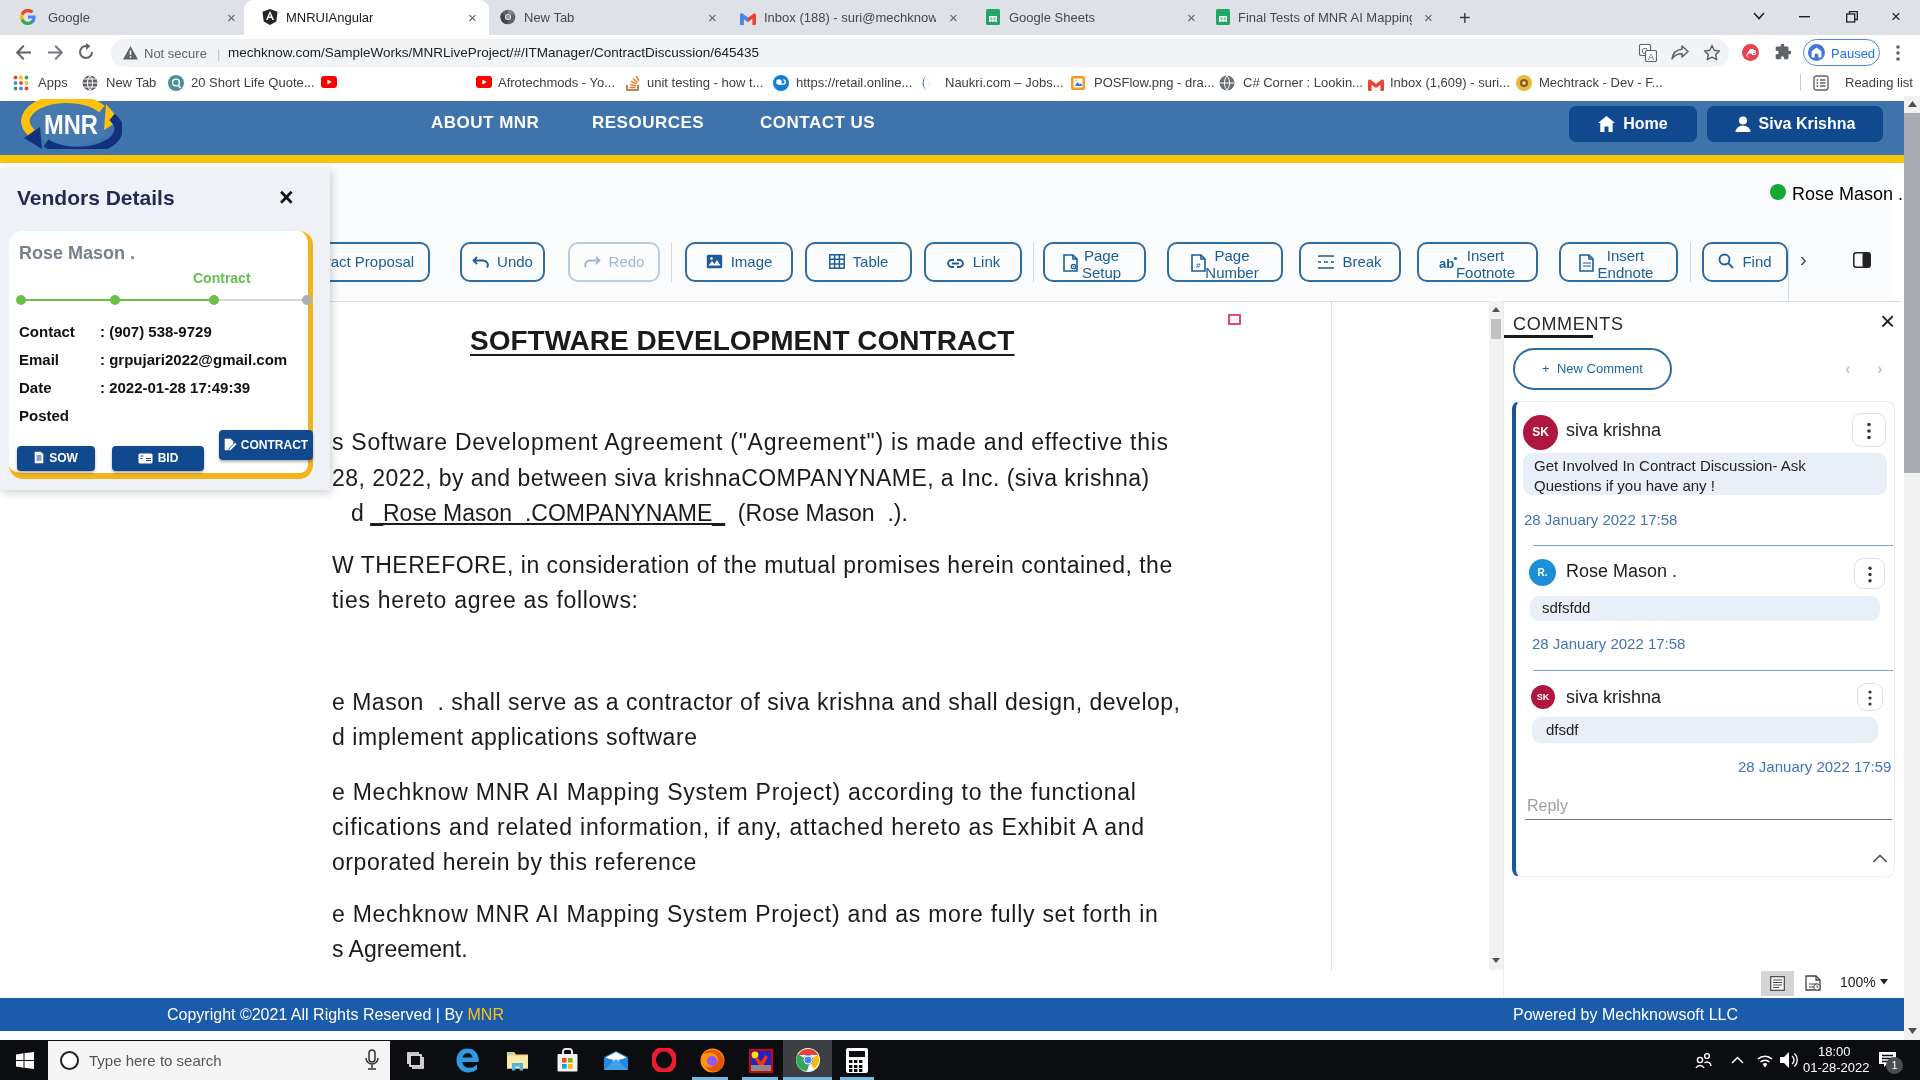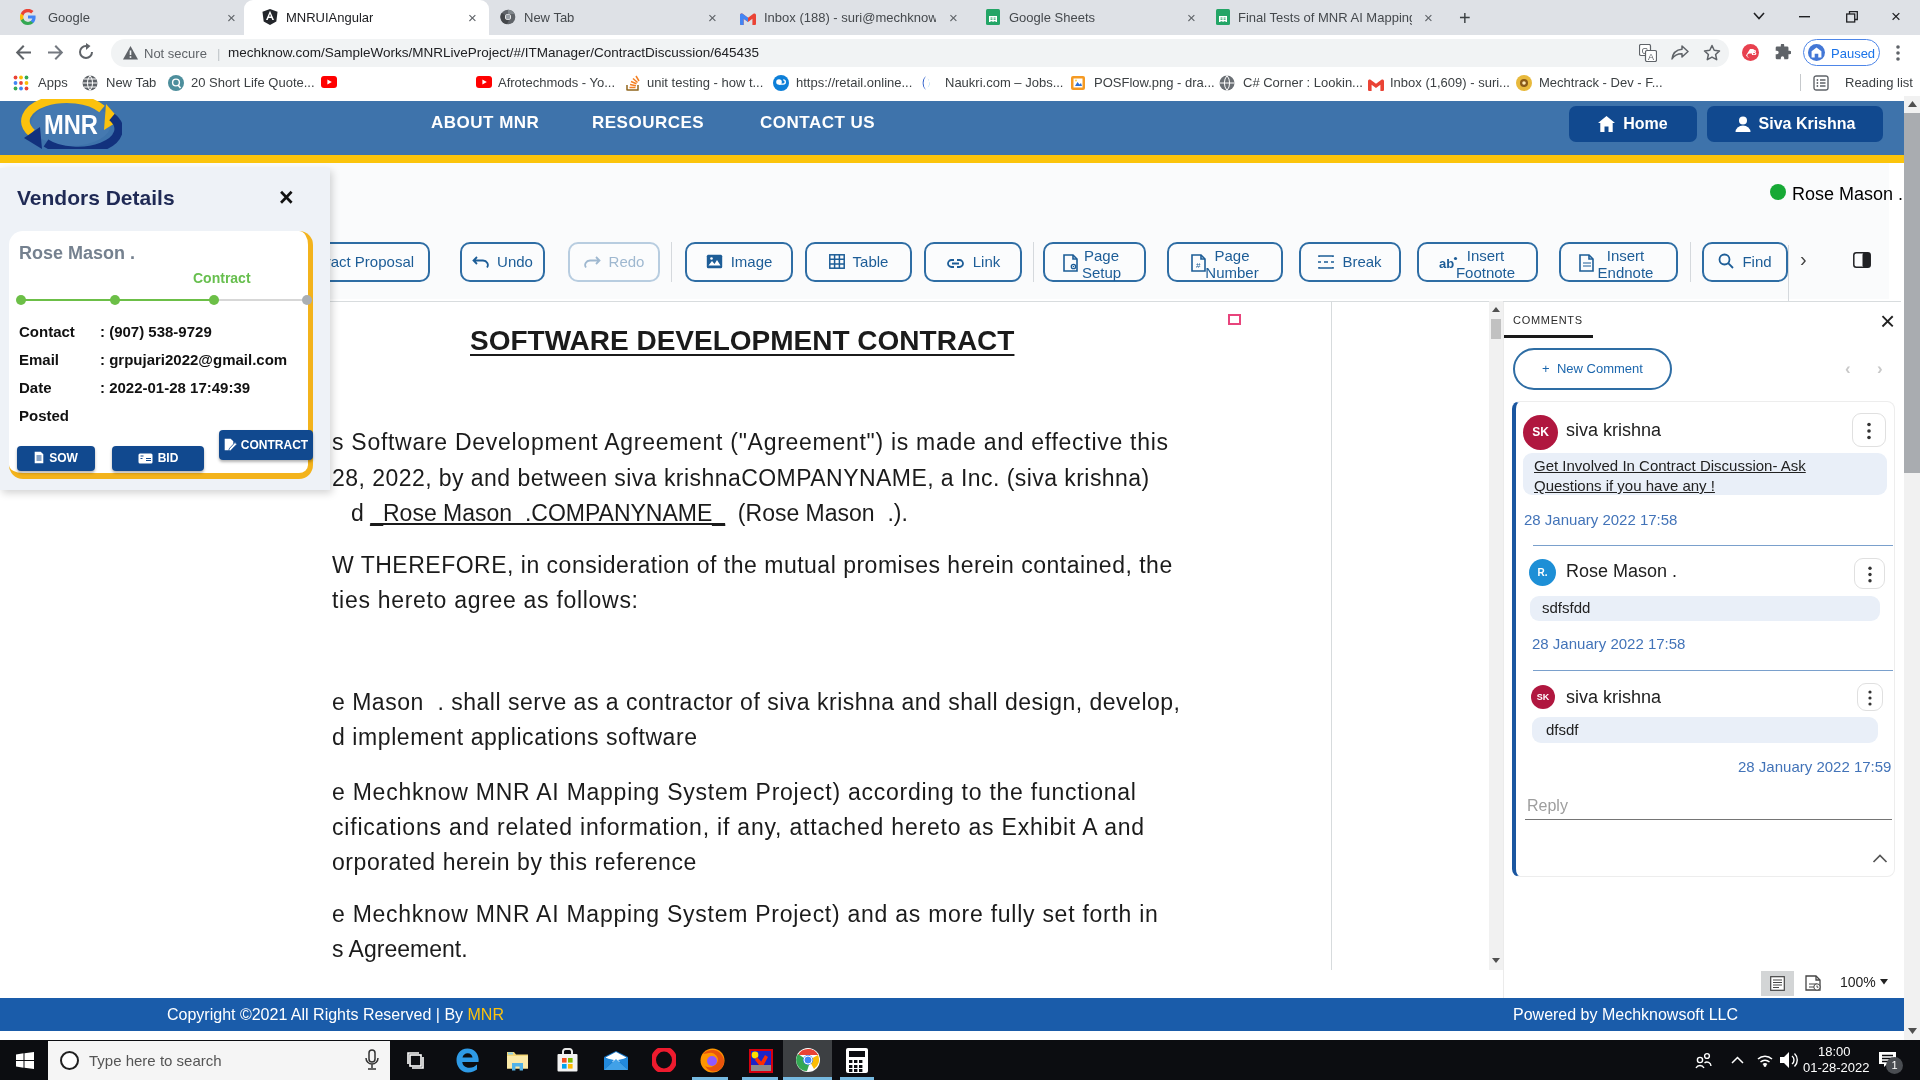--- a/index.html
+++ b/index.html
@@ -408,35 +408,35 @@
   <div class="sbtrack" style="left:1489px;top:205px;width:14px;height:669px;"></div>
   <svg style="position:absolute;left:1492px;top:211px;" width="8" height="5" viewBox="0 0 8 5">
       <path d="M0 5 h8 L4 0 z" fill="#505050"></path>
     </svg>
   <svg style="position:absolute;left:1492px;top:862px;" width="8" height="5" viewBox="0 0 8 5">
       <path d="M0 0 h8 L4 5 z" fill="#505050"></path>
     </svg>
   <div class="sbthumb" style="left:1491px;top:223px;width:10px;height:20px;"></div>
 
   <div id="cpanel">
-    <div style="position:absolute;left:9px;top:12px;font-size:11px;color:#2b2b2b;letter-spacing:0.7px;">COMMENTS</div>
+    <div style="position:absolute;left:9px;top:12px;font-size:18px;color:#2b2b2b;letter-spacing:0.7px;">COMMENTS</div>
     <div style="position:absolute;left:0px;top:33px;width:89px;height:3px;background:#1a1a1a;"></div>
     <div style="position:absolute;left:376px;top:4px;font-size:26px;color:#222;">×</div>
     <div style="position:absolute;left:9px;top:46px;width:159px;height:42px;border:2px solid #2e6da4;border-radius:21px;color:#1b66ad;font-size:13px;text-align:center;line-height:38px;">+&nbsp; New Comment</div>
     <div style="position:absolute;left:341px;top:57px;color:#c9c9c9;font-size:17px;font-weight:bold;">‹</div>
     <div style="position:absolute;left:373px;top:57px;color:#c9c9c9;font-size:17px;font-weight:bold;">›</div>
     <div id="ccard">
       <div class="avatar" style="left:7px;top:13px;width:35px;height:35px;background:#b0173f;font-size:12px;line-height:35px;">SK</div>
       <div class="cname" style="left:50px;top:18px;">siva krishna</div>
       <div class="kebab" style="left:336px;top:11px;width:34px;height:34px;"><svg style="margin-top:8px;" width="4" height="18" viewBox="0 0 4 18">
             <circle cx="2" cy="2.5" r="1.8" fill="#333"></circle>
             <circle cx="2" cy="9" r="1.8" fill="#333"></circle>
             <circle cx="2" cy="15.5" r="1.8" fill="#333"></circle>
           </svg></div>
-      <div class="bubble" style="left:7px;top:51px;width:364px;height:42px;padding:3px 0 11px 11px;text-decoration:underline;">Get Involved In Contract Discussion- Ask<br>Questions if you have any !</div>
+      <div class="bubble" style="left:7px;top:51px;width:364px;height:42px;padding:3px 0 11px 11px;">Get Involved In Contract Discussion- Ask<br>Questions if you have any !</div>
       <div class="cdate" style="left:8px;top:109px;">28 January 2022 17:58</div>
       <div class="cdiv" style="top:143px;"></div>
       <div class="avatar" style="left:13px;top:157px;width:27px;height:27px;background:#1d8fd6;font-size:10px;line-height:27px;">R.</div>
       <div class="cname" style="left:50px;top:159px;">Rose Mason .</div>
       <div class="kebab" style="left:338px;top:156px;width:31px;height:31px;"><svg style="margin-top:7px;" width="4" height="17" viewBox="0 0 4 17">
             <circle cx="2" cy="2.2" r="1.7" fill="#333"></circle>
             <circle cx="2" cy="8.5" r="1.7" fill="#333"></circle>
             <circle cx="2" cy="14.8" r="1.7" fill="#333"></circle>
           </svg></div>
       <div class="bubble" style="left:14px;top:194px;width:350px;height:25px;padding:2px 0 0 12px;">sdfsfdd</div>

